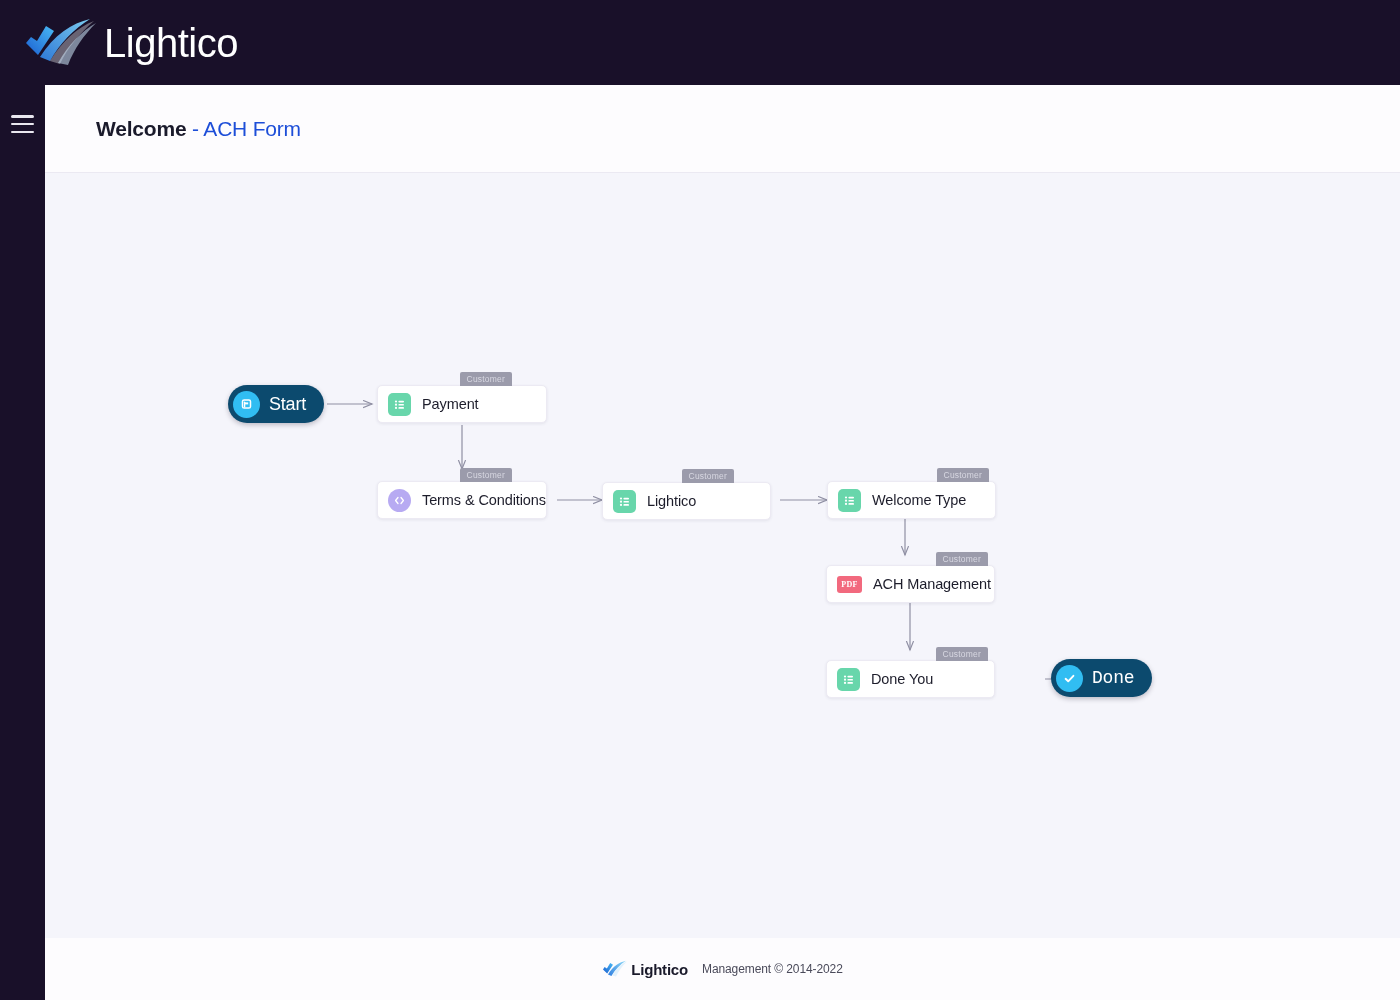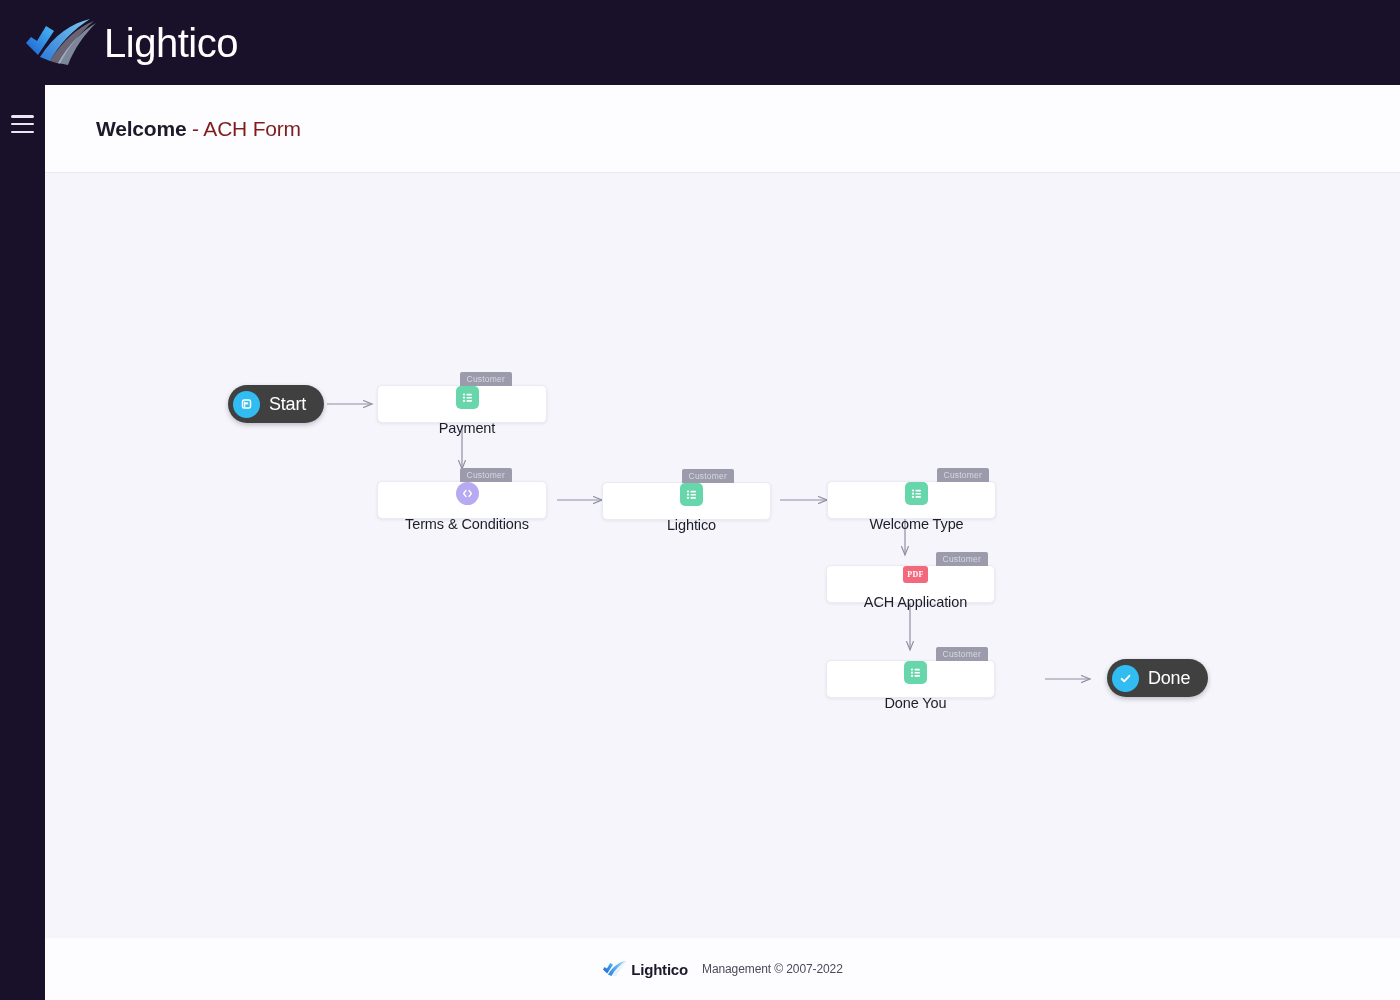--- a/index.html
+++ b/index.html
@@ -86,21 +86,21 @@
     align-items: center;
   }
 
   .page-title {
     margin-left: 51px;
     font-size: 21px;
     color: #1a1a2b;
     letter-spacing: -0.2px;
   }
   .page-title .strong { font-weight: 700; }
-  .page-title .light { font-weight: 400; color: #7f1d1d; }
+  .page-title .light { font-weight: 400; color: #1d4ed8; }
 
   
   .canvas {
     position: absolute;
     left: 45px; top: 173px;
     width: 1355px;
     height: 765px;
     background: #f5f5fb;
     overflow: hidden;
   }
@@ -111,21 +111,21 @@
     left: 0; top: 0;
     width: 1355px;
     height: 765px;
     pointer-events: none;
   }
 
   
   .pill {
     position: absolute;
     height: 38px;
-    background: #404040;
+    background: #0c4a6e;
     border-radius: 19px;
     display: flex;
     align-items: center;
     padding: 0 18px 0 5px;
     gap: 9px;
     box-shadow: 0 2px 5px rgba(25,16,41,.25);
     cursor: pointer;
   }
   .pill-dot {
     width: 27px; height: 27px;
@@ -148,21 +148,20 @@
     height: 38px;
     background: #ffffff;
     border: 1px solid #eceaf3;
     border-radius: 5px;
     display: flex;
     align-items: center;
     padding-left: 10px;
     gap: 11px;
     box-shadow: 0 1px 3px rgba(60,50,90,.09);
     cursor: pointer;
-    flex-direction: column;
   }
 
   .node-icon {
     width: 23px; height: 23px;
     border-radius: 5px;
     display: flex;
     align-items: center;
     justify-content: center;
     flex: none;
     font-family: Liberation Serif, serif;
@@ -359,39 +358,39 @@
           <circle cx="3" cy="9.9" r="1.1" fill="#fff"></circle>
             <rect x="5.4" y="9.1" width="5.6" height="1.7" rx=".85" fill="#fff"></rect>
         </svg>
       </span>
       <span class="node-label">Welcome Type</span>
     </div>
 
     <div class="node" style="left:781px; top:392px; width:169px;">
       <span class="role-badge" style="right:6px;">Customer</span>
       <span class="node-icon pdf">PDF</span>
-      <span class="node-label">ACH Application</span>
+      <span class="node-label">ACH Management</span>
     </div>
 
     <div class="node" style="left:781px; top:487px; width:169px;">
       <span class="role-badge" style="right:6px;">Customer</span>
       <span class="node-icon green">
         <svg width="13" height="13" viewBox="0 0 13 13">
           <circle cx="3" cy="3.5" r="1.1" fill="#fff"></circle>
             <rect x="5.4" y="2.7" width="5.6" height="1.7" rx=".85" fill="#fff"></rect>
           <circle cx="3" cy="6.7" r="1.1" fill="#fff"></circle>
             <rect x="5.4" y="5.9" width="5.6" height="1.7" rx=".85" fill="#fff"></rect>
           <circle cx="3" cy="9.9" r="1.1" fill="#fff"></circle>
             <rect x="5.4" y="9.1" width="5.6" height="1.7" rx=".85" fill="#fff"></rect>
         </svg>
       </span>
       <span class="node-label">Done You</span>
     </div>
 
-    <div class="pill" style="left:1062px; top:486px;">
+    <div class="pill" style="left:1006px; top:486px;font-family:Liberation Mono, monospace;">
       <span class="pill-dot">
         <svg width="15" height="15" viewBox="0 0 15 15">
           <path d="M3.6 7.8 L6.2 10.3 L11.4 4.8" fill="none" stroke="#ffffff" stroke-width="1.9" stroke-linecap="round" stroke-linejoin="round"></path>
         </svg>
       </span>
       <span class="pill-label">Done</span>
     </div>
 
   </div>
 
@@ -407,16 +406,16 @@
             <stop offset="0" stop-color="#2f7ee0"></stop>
               <stop offset="1" stop-color="#8fd9f8"></stop>
           </linearGradient>
         </defs>
         <path d="M1 9.5 L5.2 13.6 L11 4.8 L8.2 3 L4.9 8.6 L2.6 7.1 Z" fill="url(#fsw1)"></path>
         <path d="M6 14.4 C11 6.2 17.5 2 24 0.7 C18 4.5 13 9.5 9.4 16 Z" fill="url(#fsw2)"></path>
         <path d="M10.4 15.6 C14 8.6 19.5 3.6 25 1.4 C20.5 5.6 16.6 10.8 14 16.6 Z" fill="#cfe9fb" opacity="0.6"></path>
       </svg>
       <span class="footer-name">Lightico</span>
     </div>
-    <span class="footer-copy">Management © 2007-2022</span>
+    <span class="footer-copy">Management © 2014-2022</span>
   </div>
 
 </div>
 
 </body></html>

